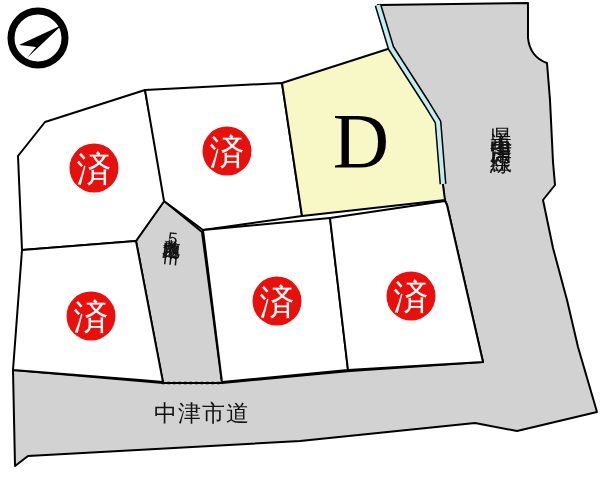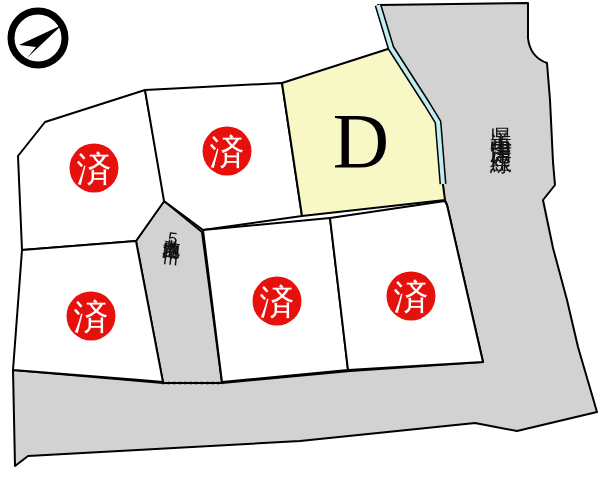--- a/index.html
+++ b/index.html
@@ -72,14 +72,15 @@
     <g>
       <circle cx="411" cy="296" r="24.5" fill="#e8100c"></circle>
       <text x="411" y="309" text-anchor="middle" font-size="35" fill="#ffffff">済</text>
     </g>
   </svg>
 
   <div class="vlabel label-prefectural">県道中津円座線</div>
 
   <div class="vlabel label-internal">敷地内道路5m</div>
 
+  <div class="label-city">中津市道</div>
 
 </div>
 
 </body></html>

